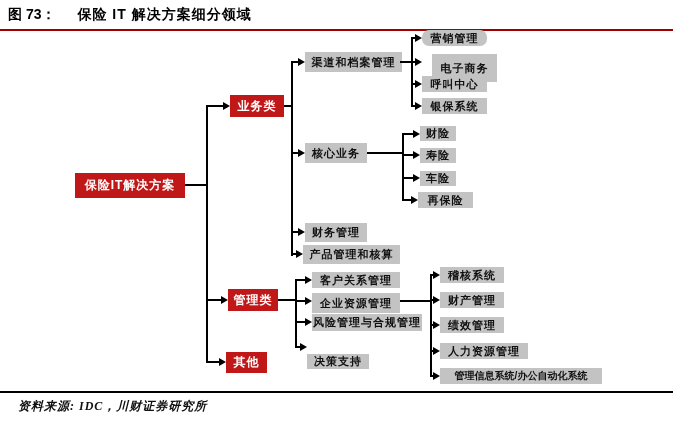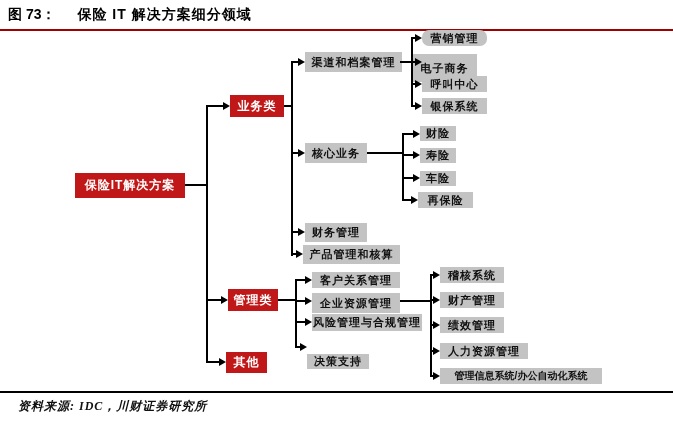--- a/index.html
+++ b/index.html
@@ -46,21 +46,21 @@
   <div class="node red" style="left:230px;top:95px;width:54px;height:22px;">业务类</div>
   <div class="node red" style="left:228px;top:289px;width:50px;height:22px;">管理类</div>
   <div class="node red" style="left:226px;top:352px;width:41px;height:21px;">其他</div>
 
   <div class="node gray" style="left:305px;top:52px;width:97px;height:20px;">渠道和档案管理</div>
   <div class="node gray" style="left:305px;top:143px;width:62px;height:20px;">核心业务</div>
   <div class="node gray" style="left:305px;top:223px;width:62px;height:19px;">财务管理</div>
   <div class="node gray" style="left:303px;top:245px;width:97px;height:19px;">产品管理和核算</div>
 
   <div class="node gray" style="left:422px;top:30px;width:65px;height:16px;border-radius:7px;">营销管理</div>
-  <div class="node gray" style="left:412px;top:54px;width:65px;height:28px;">电子商务</div>
+  <div class="node gray" style="left:432px;top:54px;width:65px;height:28px;">电子商务</div>
   <div class="node gray" style="left:422px;top:76px;width:65px;height:16px;">呼叫中心</div>
   <div class="node gray" style="left:422px;top:98px;width:65px;height:16px;">银保系统</div>
 
   <div class="node gray" style="left:420px;top:126px;width:36px;height:15px;">财险</div>
   <div class="node gray" style="left:420px;top:148px;width:36px;height:15px;">寿险</div>
   <div class="node gray" style="left:420px;top:171px;width:36px;height:15px;">车险</div>
   <div class="node gray" style="left:418px;top:192px;width:55px;height:16px;">再保险</div>
 
   <div class="node gray" style="left:312px;top:272px;width:88px;height:16px;">客户关系管理</div>
   <div class="node gray" style="left:312px;top:293px;width:88px;height:20px;">企业资源管理</div>

